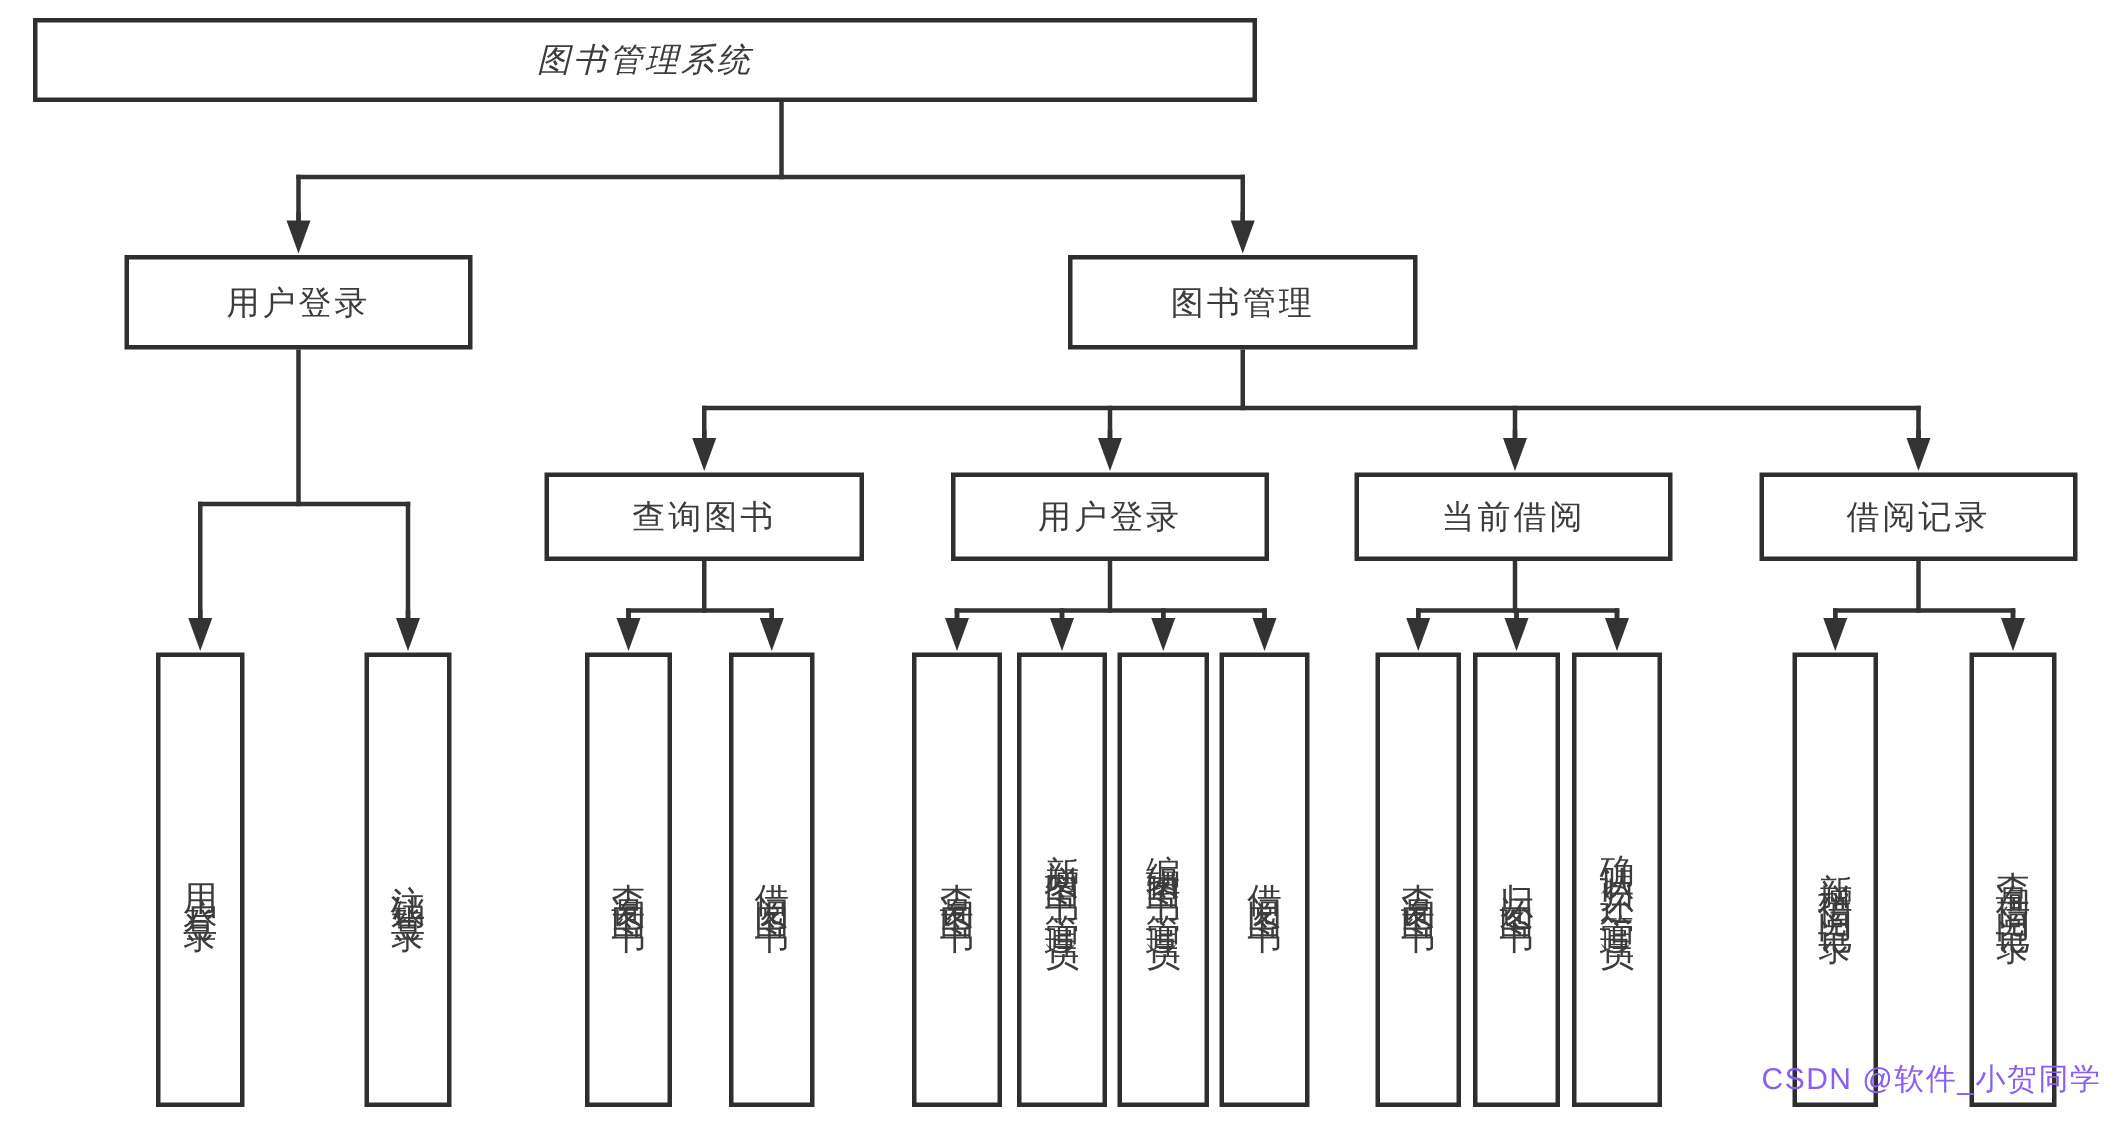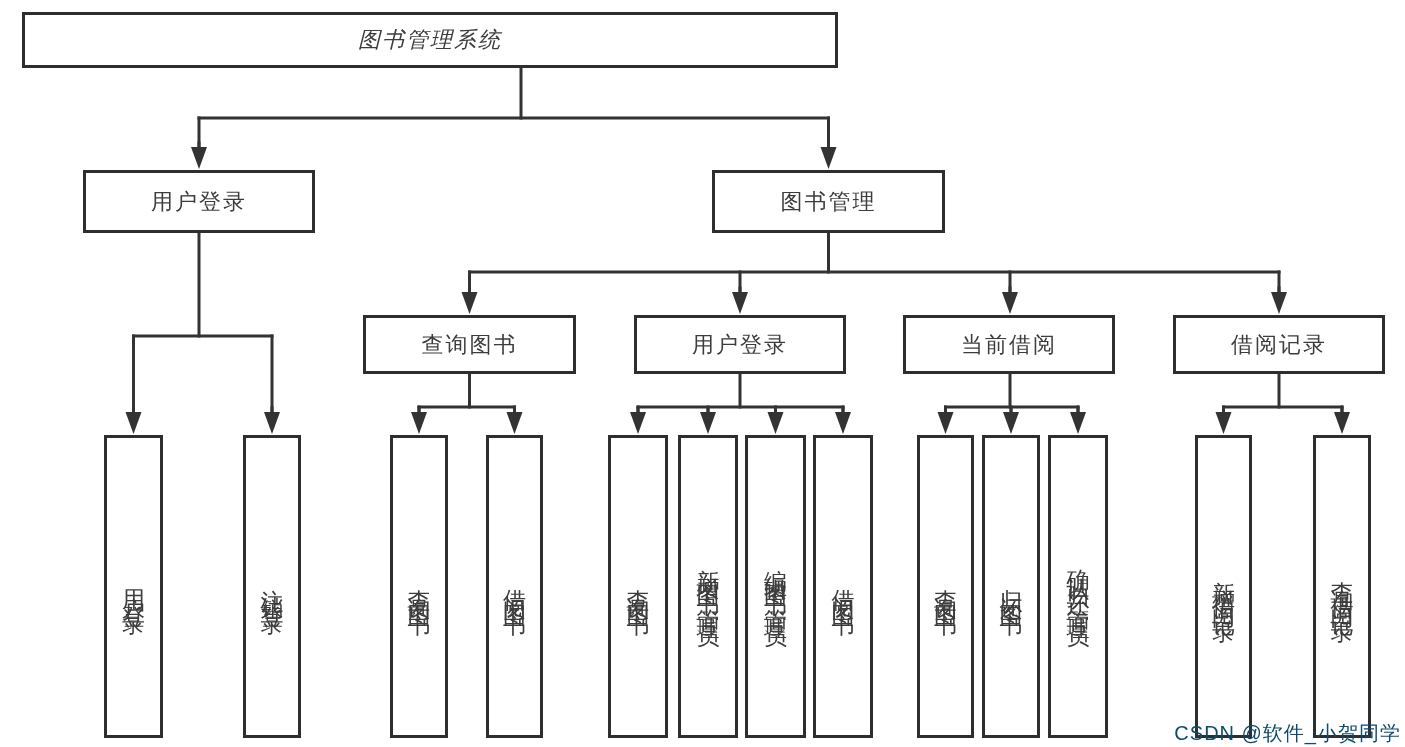--- a/index.html
+++ b/index.html
@@ -29,23 +29,23 @@
   .node.v .lbl{
     writing-mode:vertical-rl;
     font-size:23px;
     letter-spacing:8px;
     line-height:1;
     max-height:296px;
   }
   #watermark{
     position:absolute;
     right:4px;
-    bottom:0;
+    bottom:14px;
     font-size:20px;
-    color:#0c4a6e;
+    color:#8b5cf6;
     letter-spacing:1px;
     white-space:nowrap;
     z-index:5;
   }
 </style>
 </head>
 <body>
 
 <div id="canvas">
   <svg id="wires" width="1405" height="747" viewBox="0 0 1405 747">

